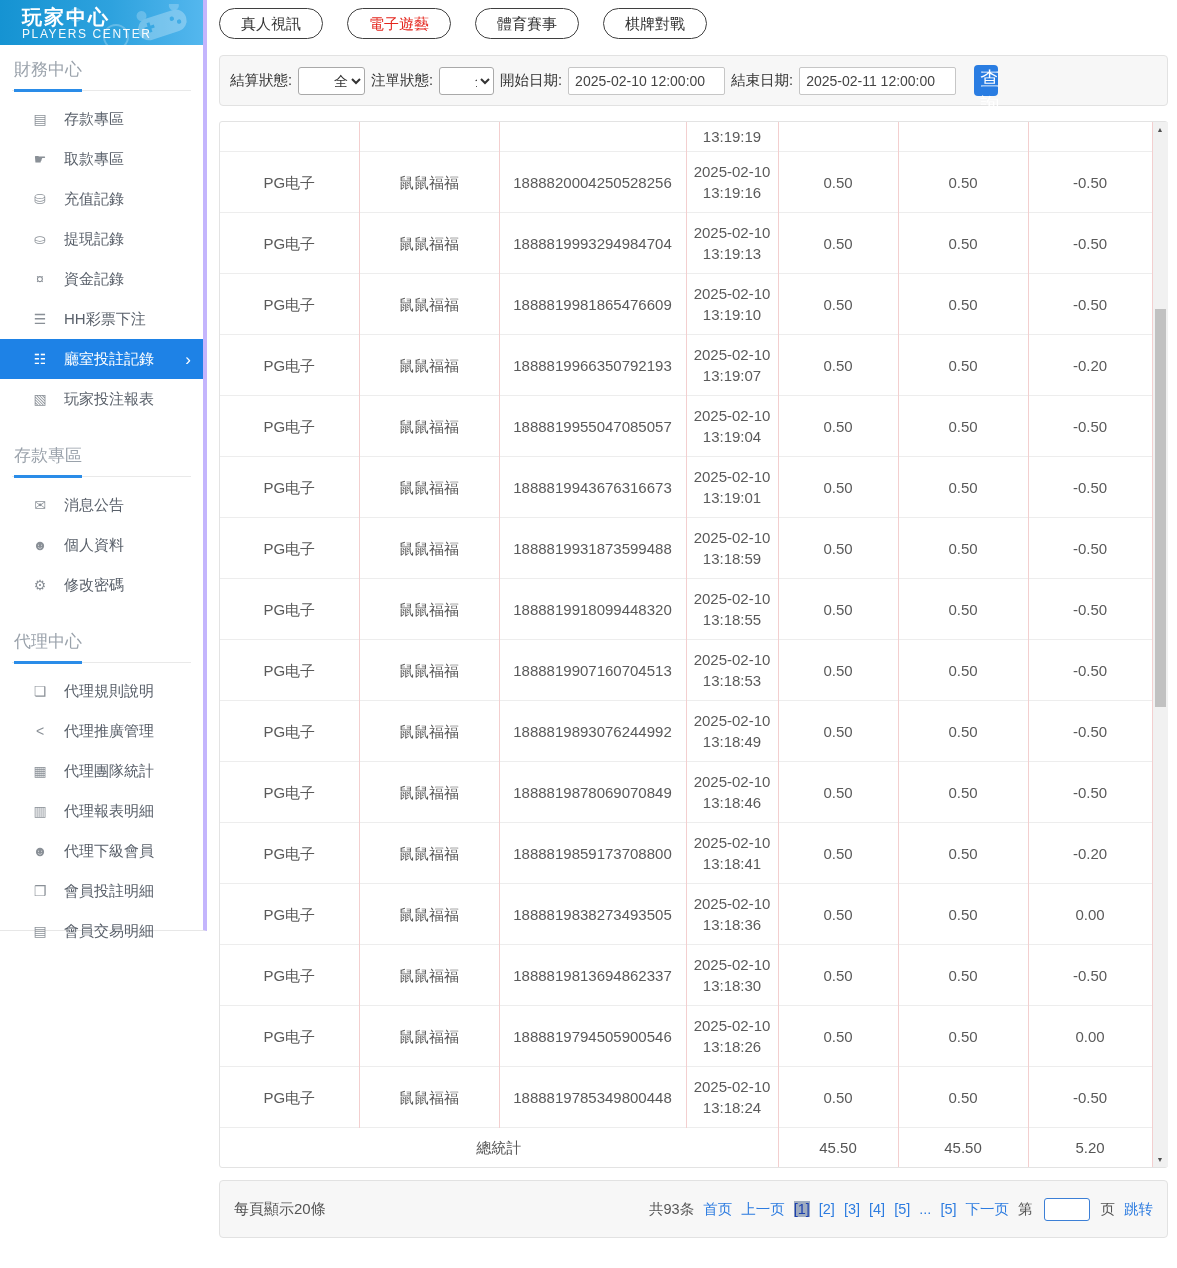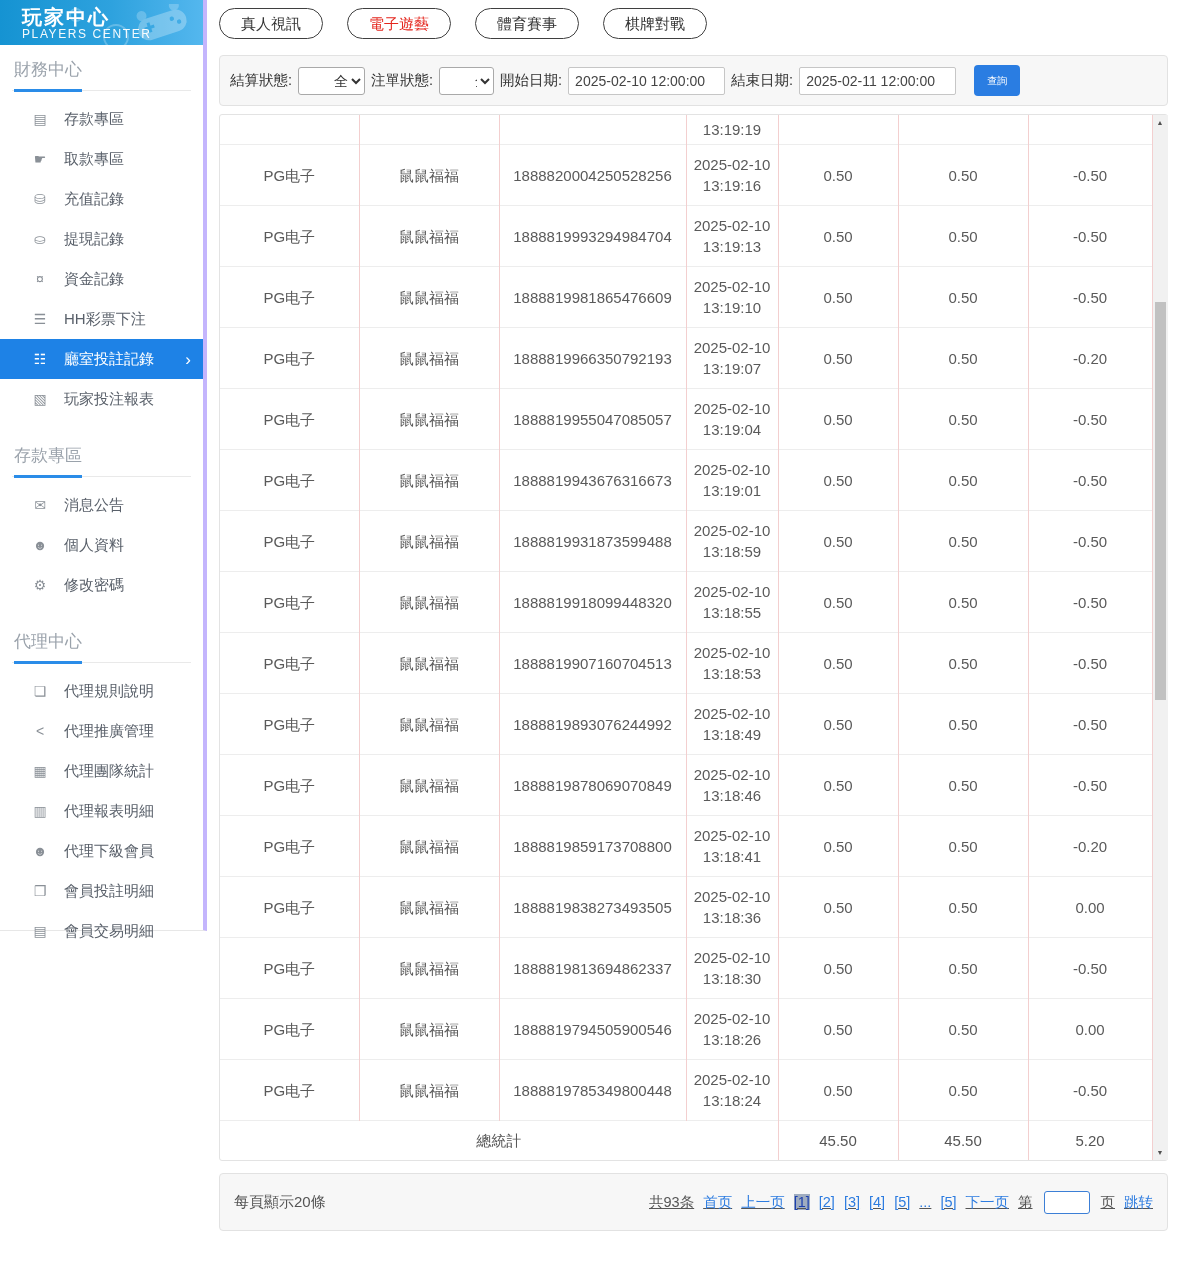--- a/index.html
+++ b/index.html
@@ -35,42 +35,42 @@
     padding:0 21px;line-height:28px;font-size:15px;color:#333;cursor:pointer;font-family:inherit;}
   .pill.active{color:#e4261d;}
   .filterbar{margin-top:16px;height:51px;box-sizing:border-box;border:1px solid #e2e2e2;border-radius:4px;
     background:#f7f7f7;display:flex;align-items:center;padding:0 10px;font-size:14.5px;color:#333;gap:6px;}
   .filterbar select{height:28px;border:1px solid #a9a9a9;border-radius:3px;background:#fff;font-size:14px;
     color:#333;font-family:inherit;padding-left:31px;}
   .sel-settle{width:67px;}
   .sel-order{width:55px;}
   .filterbar input.date{width:143px;height:26px;border:1px solid #c6c6c6;border-radius:2px;font-size:14px;
     color:#444;padding:0 6px;font-family:inherit;}
-  .query-btn{margin-left:12px;width:46px;height:31px;background:#2a7de2;color:#fff;border:none;border-radius:4px;
-    font-size:10px;cursor:pointer;font-family:inherit;text-align:center;}
+  .query-btn{margin-left:12px;width:24px;height:31px;background:#2a7de2;color:#fff;border:none;border-radius:4px;
+    font-size:19px;cursor:pointer;font-family:inherit;text-align:center;}
   
-  .table-wrap{margin-top:8px;position:relative;border:1px solid #e3e3e3;border-radius:3px;background:#fff;
+  .table-wrap{margin-top:15px;position:relative;border:1px solid #e3e3e3;border-radius:3px;background:#fff;
     display:flex;box-sizing:border-box;width:949px;}
   table.records{width:932px;border-collapse:collapse;table-layout:fixed;font-size:15px;color:#5a5a5a;}
   table.records td{border-right:1px solid #f3cfcf;border-top:1px solid #ededed;text-align:center;
     vertical-align:middle;padding:4px 2px;line-height:21px;overflow:hidden;}
   table.records tr:first-child td{border-top:none;}
   table.records tr.data-row td{height:52px;}
   table.records tr.partial-row td{height:21px;vertical-align:bottom;padding-bottom:4px;}
   table.records tr.summary-row td{height:31px;color:#555;}
   .vscroll{width:15px;background:#f1f1f1;position:relative;flex:none;}
   .vscroll .arr{position:absolute;width:100%;height:15px;font-size:7px;color:#505050;text-align:center;line-height:15px;}
   .vscroll .up{top:0;}
   .vscroll .down{bottom:0;}
   .vscroll .thumb{position:absolute;top:187px;height:398px;left:2px;width:11px;background:#c1c1c1;}
   
   .pagebar{margin-top:12px;height:58px;box-sizing:border-box;border:1px solid #e2e2e2;border-radius:4px;
     background:#f7f7f7;display:flex;align-items:center;justify-content:space-between;padding:0 14px;
     font-size:15px;color:#555;}
-  .pager{display:flex;align-items:center;gap:9px;font-size:14.5px;color:#555;text-decoration:underline;}
+  .pager{display:flex;align-items:center;gap:9px;font-size:14.5px;color:#555;}
   .pager .plink{color:#2d7ce0;cursor:pointer;}
   .pager .pcur{background:#9facc0;color:#1b3fae;cursor:pointer;}
   .jump-input{width:46px;height:23px;border:1px solid #3c7fd6;border-radius:3px;background:#fff;
     box-sizing:border-box;margin:0 2px;font-family:inherit;}
   .corner-overlay{position:absolute;left:1078px;top:1252px;width:99px;height:16px;background:#fff;border-radius:2px;}
 </style>
 </head>
 <body>
 
 <div class="app">

